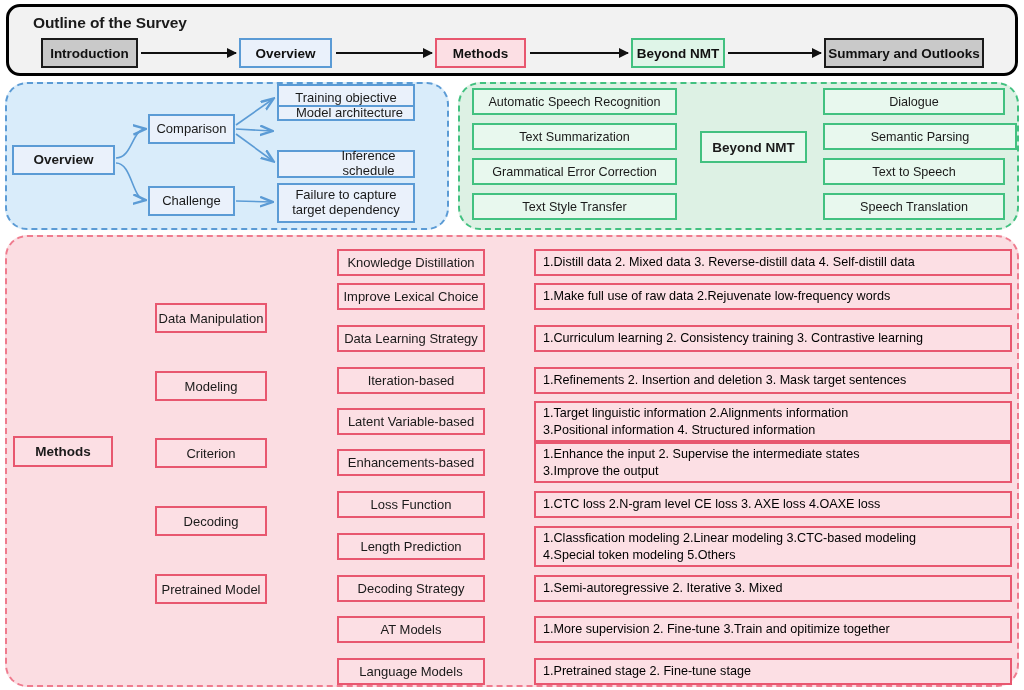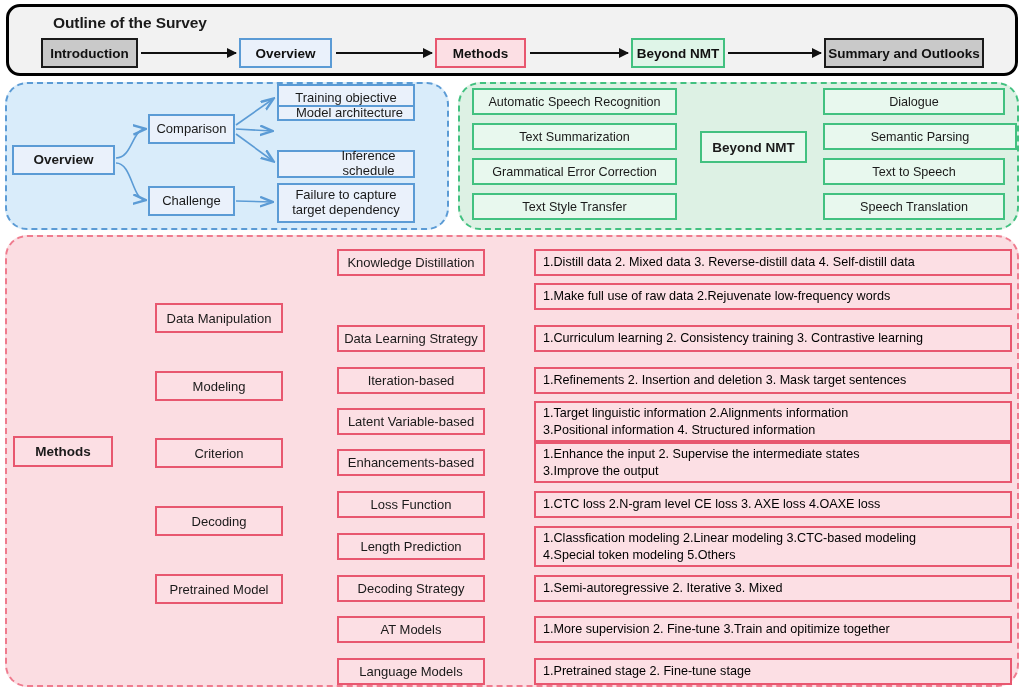--- a/index.html
+++ b/index.html
@@ -16,21 +16,20 @@
     position: absolute; left: 6px; top: 4px;
     width: 1012px; height: 72px;
     background: #f2f2f2;
     border: 3px solid #000000;
     border-radius: 14px;
   }
   .header-title {
     position: absolute; left: 24px; top: 7px;
     font-size: 15.5px; font-weight: bold; color: #1a1a1a;
     letter-spacing: -0.1px;
-    margin-left: 20px;
   }
   .hbox {
     position: absolute;
     height: 30px;
     display: flex; align-items: center; justify-content: center;
     font-size: 13.5px; font-weight: bold; color: #111111;
     white-space: nowrap;
   }
   .hbox-intro   { left: 41px;  top: 38px; width: 97px;  background: #c9c9c9; border: 2.5px solid #1a1a1a; }
   .hbox-over    { left: 239px; top: 38px; width: 93px;  background: #eaf1fb; border: 2.5px solid #5b9bd5; }
@@ -110,21 +109,21 @@
     border-radius: 22px;
   }
   .mebox {
     position: absolute;
     display: flex; align-items: center; justify-content: center;
     background: #fcdfe4; border: 2.6px solid #e8576f;
     font-size: 13px; color: #1a1a1a; white-space: nowrap;
   }
   .me-root { left: 13px; top: 436px; width: 100px; height: 31px; font-weight: bold; font-size: 13.5px; }
 
-  .me-cat { left: 155px; width: 128px; height: 30px; }
+  .me-cat { left: 155px; width: 112px; height: 30px; }
   .me-cat-1 { top: 303px; }
   .me-cat-2 { top: 371px; }
   .me-cat-3 { top: 438px; }
   .me-cat-4 { top: 506px; }
   .me-cat-5 { top: 574px; }
 
   .me-sub { left: 337px; width: 148px; height: 27px; }
 
   .me-det {
     position: absolute; left: 534px; width: 478px;
@@ -250,20 +249,21 @@
   <div class="me-panel"></div>
   <div class="mebox me-root">Methods</div>
 
   <div class="mebox me-cat me-cat-1">Data Manipulation</div>
   <div class="mebox me-cat me-cat-2">Modeling</div>
   <div class="mebox me-cat me-cat-3">Criterion</div>
   <div class="mebox me-cat me-cat-4">Decoding</div>
   <div class="mebox me-cat me-cat-5">Pretrained Model</div>
 
   <div class="mebox me-sub" style="top:249px">Knowledge Distillation</div>
+  <div class="mebox me-sub" style="top:283px">Improve Lexical Choice</div>
   <div class="mebox me-sub" style="top:325px">Data Learning Strategy</div>
   <div class="mebox me-sub" style="top:367px">Iteration-based</div>
   <div class="mebox me-sub" style="top:408px">Latent Variable-based</div>
   <div class="mebox me-sub" style="top:449px">Enhancements-based</div>
   <div class="mebox me-sub" style="top:491px">Loss Function</div>
   <div class="mebox me-sub" style="top:533px">Length Prediction</div>
   <div class="mebox me-sub" style="top:575px">Decoding Strategy</div>
   <div class="mebox me-sub" style="top:616px">AT Models</div>
   <div class="mebox me-sub" style="top:658px">Language Models</div>
 

